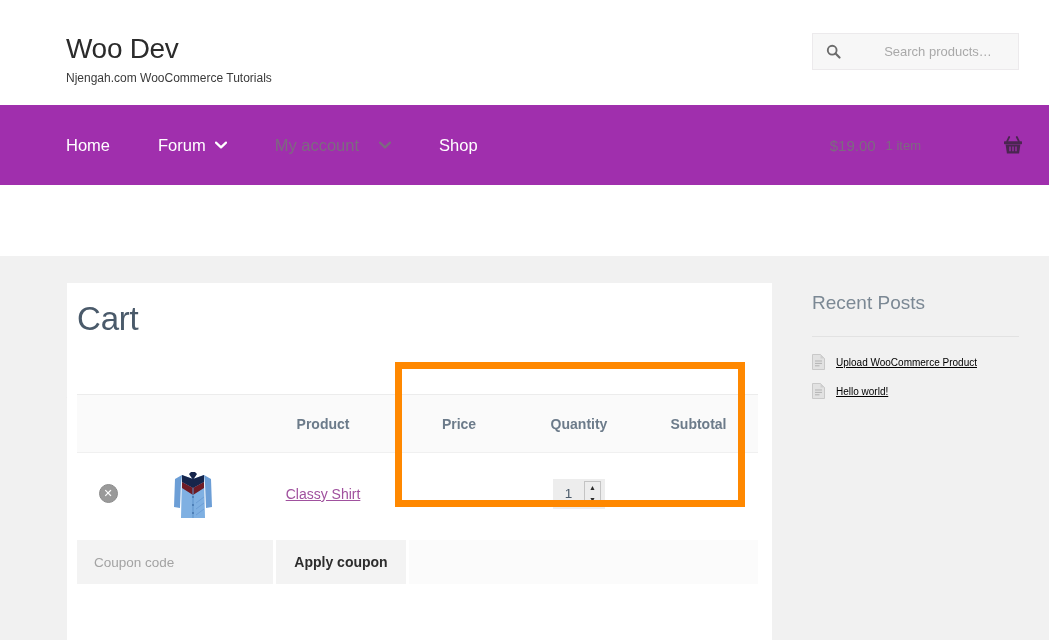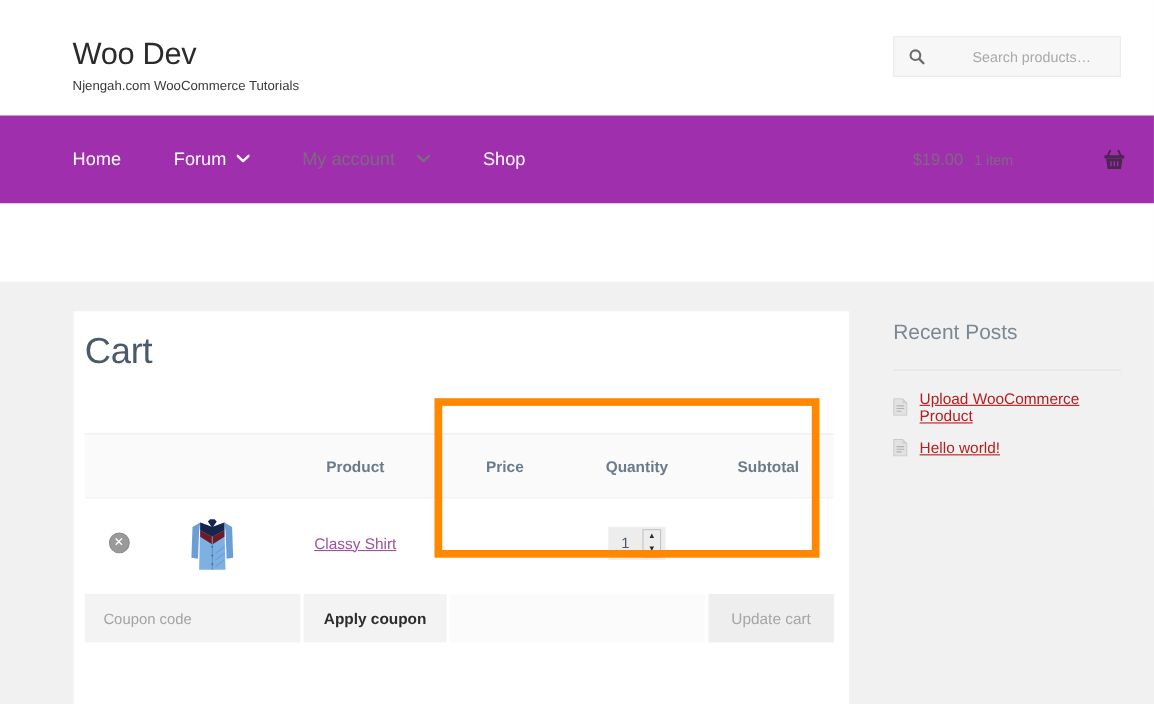--- a/index.html
+++ b/index.html
@@ -191,21 +191,21 @@
   }
   .sidebar-divider {
     margin-top: 20px; height: 1px; background: #e2e2e2; width: 207px;
   }
   .post-list { margin-top: 17px; }
   .post-item {
     display: flex; align-items: center; gap: 11px; margin-bottom: 13px;
   }
   .doc-icon { width: 13px; height: 16px; flex: none; }
   .post-link {
-    font-size: 14px; color: #b91c1c; text-decoration: underline; cursor: pointer;
+    font-size: 10px; color: #000000; text-decoration: underline; cursor: pointer;
   }
 </style>
 </head>
 <body>
 
 <div id="page">
 
   <div class="site-header">
     <div class="brand">
       <div class="brand-title">Woo Dev</div>
@@ -341,21 +341,20 @@
         </div>
 
         <div class="td col-sub"></div>
       </div>
     </div>
 
     <div class="coupon-row">
       <input class="coupon-input" type="text" placeholder="Coupon code" style="">
       <button class="apply-btn">Apply coupon</button>
       <div class="coupon-spacer"></div>
-      <button class="update-btn">Update cart</button>
     </div>
   </div>
 
   <div class="highlight-box"></div>
 
   <div class="sidebar">
     <div class="sidebar-title">Recent Posts</div>
     <div class="sidebar-divider"></div>
     <div class="post-list">
       <div class="post-item">

